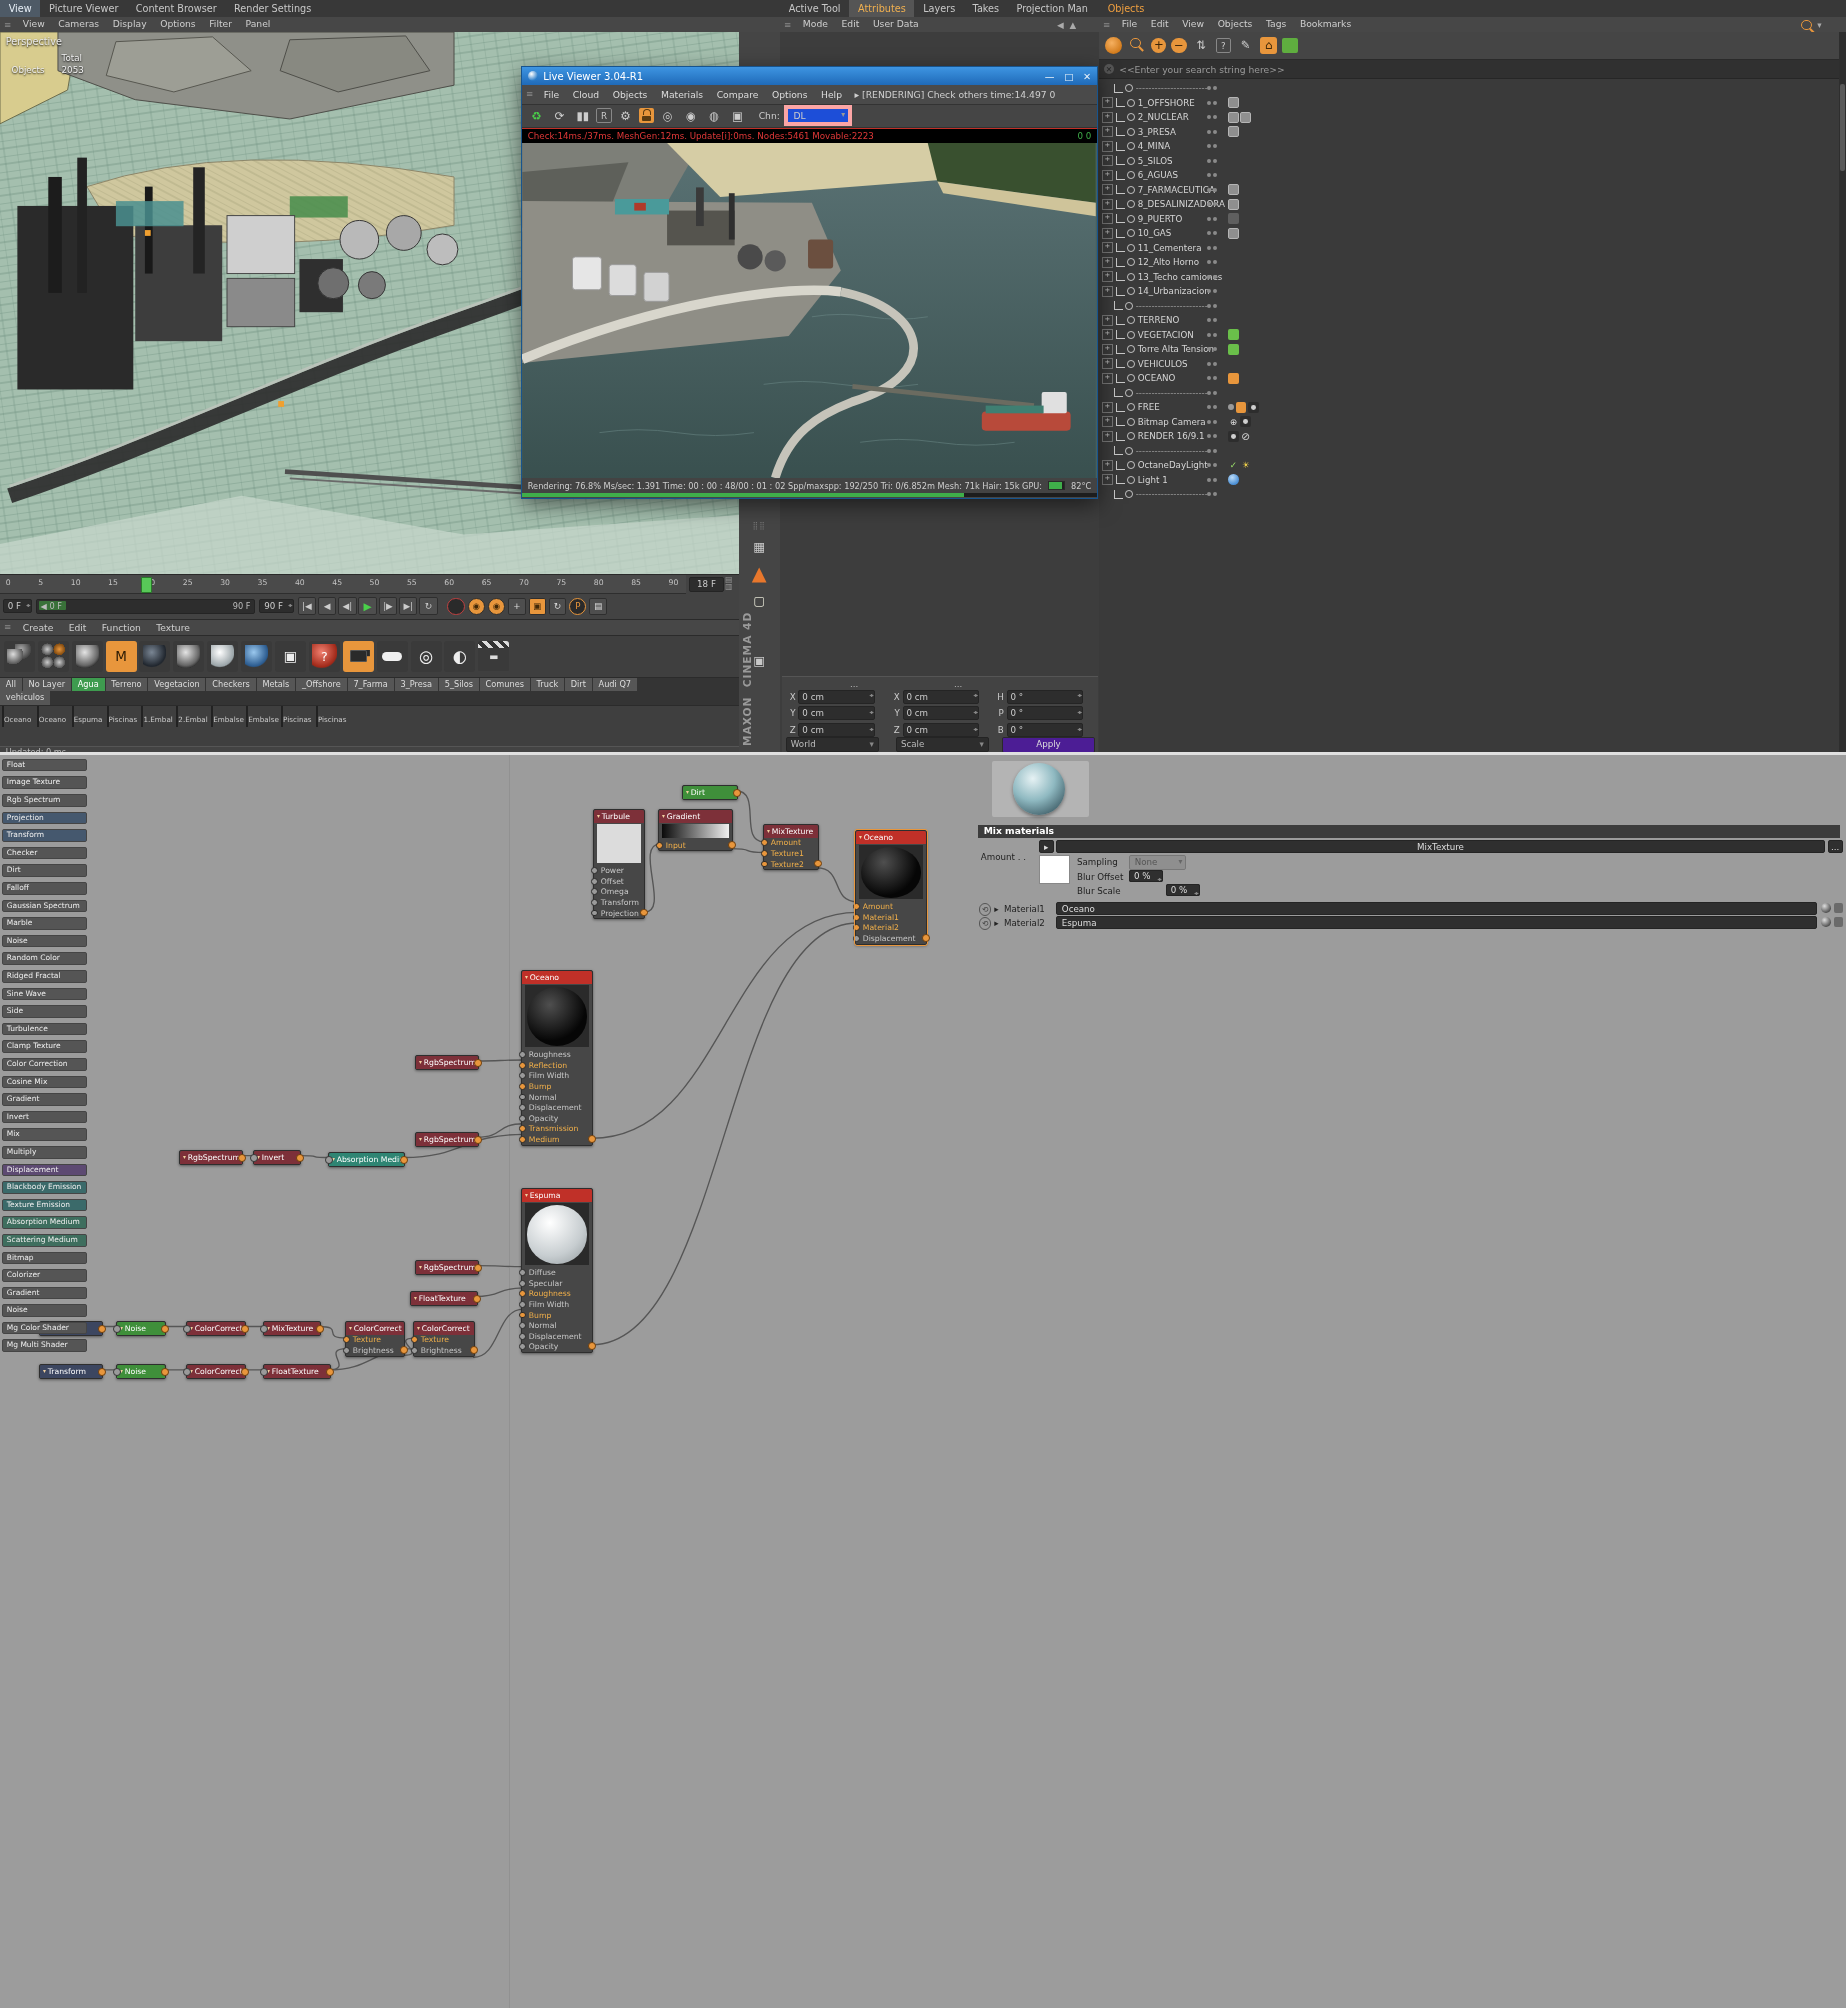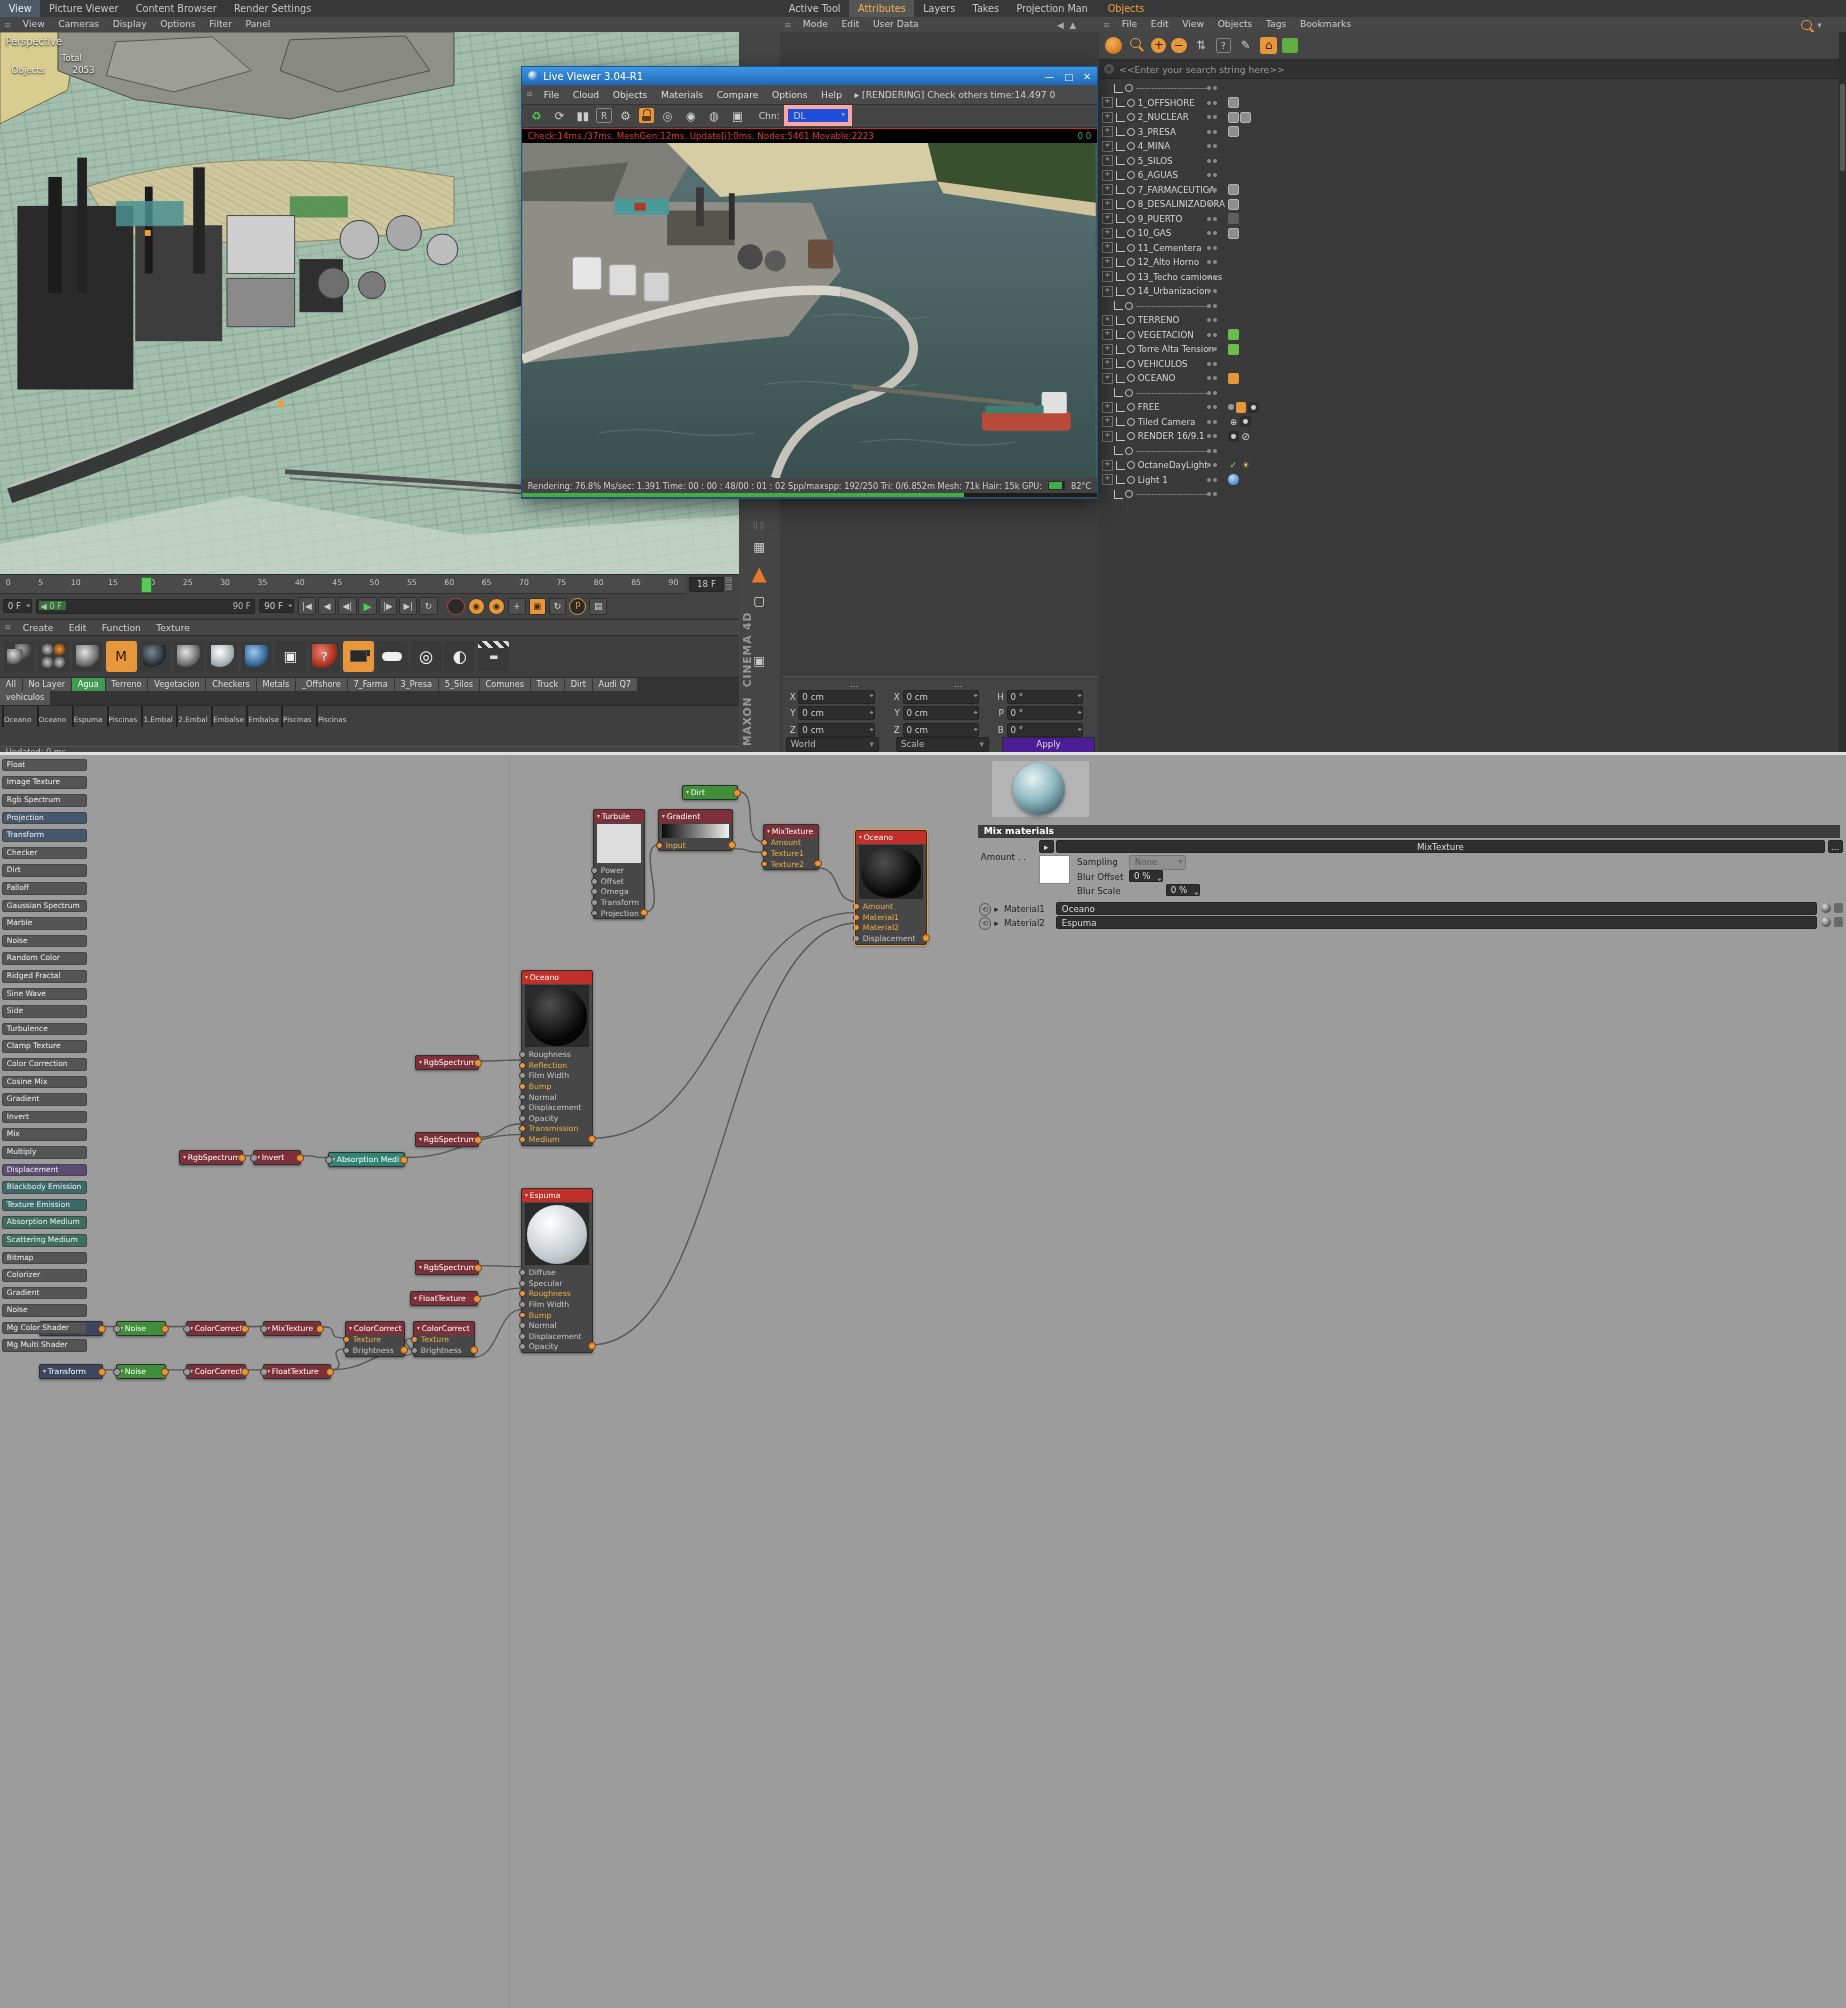--- a/index.html
+++ b/index.html
@@ -17,21 +17,21 @@
   #bar1-right .tab{color:#f0a040;}
   #bar2{left:0;top:17.4px;width:1846px;height:14.5px;background:#474747;border-bottom:1px solid #2b2b2b;font-size:9.2px;color:#cfcfcf;}
   .menurow{position:absolute;top:0;height:14.5px;display:flex;align-items:center;gap:1px;}
   .menurow .mi2{padding:0 6.8px;line-height:14.5px;white-space:nowrap;}
   .grip{color:#8a8a8a;font-size:8.7px;padding:0 3.9px;}
   .mr-icons{position:absolute;top:0;height:14.5px;display:flex;align-items:center;gap:5.8px;color:#aaa;font-size:8.7px;}
   
   #viewport{left:0;top:32px;width:739px;height:543px;background:#9fbcac;overflow:hidden;border-right:1px solid #2a2a2a;}
   #vp-label{position:absolute;left:5.8px;top:3.9px;font-size:9.7px;color:#e8e8e8;text-shadow:0 1px 1.9px #000;}
   #vp-hud{position:absolute;left:11.6px;top:21px;font-size:8.7px;color:#f0f0f0;text-shadow:0 1px 1.9px #000;display:grid;grid-template-columns:50px 33px;line-height:11.6px;}
-  #vp-hud .num{text-align:right;}
+  #vp-hud .num{text-align:left;}
   
   #strip{left:739px;top:32px;width:42px;height:720px;background:#454545;border-right:1px solid #2a2a2a;}
   .strip-ic{position:absolute;left:7.7px;width:25px;height:21px;display:flex;align-items:center;justify-content:center;color:#c8c8c8;font-size:12.6px;}
   .dots-handle{letter-spacing:1px;color:#777;font-size:7.7px;}
   #maxon{position:absolute;left:1.9px;top:714px;transform:rotate(-90deg);transform-origin:0 0;font-size:10.6px;color:#9a9a9a;font-weight:bold;white-space:nowrap;letter-spacing:1px;}
   
   #attr-area{left:780px;top:32px;width:319px;height:720px;background:#3d3d3d;border-right:1px solid #2a2a2a;}
   #coords{left:782px;top:676px;width:316px;height:76px;background:#434343;border-top:1px solid #555;font-size:8.7px;}
   .c-head{position:absolute;top:1.9px;color:#bbb;}
   .c-col{position:absolute;top:12.6px;display:flex;flex-direction:column;gap:2.9px;}
@@ -750,21 +750,21 @@
             <i class="tg t-orange"></i>
             <i class="tg t-cam"></i>
           </span>
         </div>
         <div class="orow">
           <span class="oexp">+</span>
           <span class="oicn">
             <i class="ax"></i>
             <i class="oc"></i>
           </span>
-          <span class="oname">Tiled Camera</span>
+          <span class="oname">Bitmap Camera</span>
           <span class="odots">
             <i></i>
             <i></i>
           </span>
           <span class="otags">
             <i class="tg t-target">⊕</i>
             <i class="tg t-cam"></i>
           </span>
         </div>
         <div class="orow">

